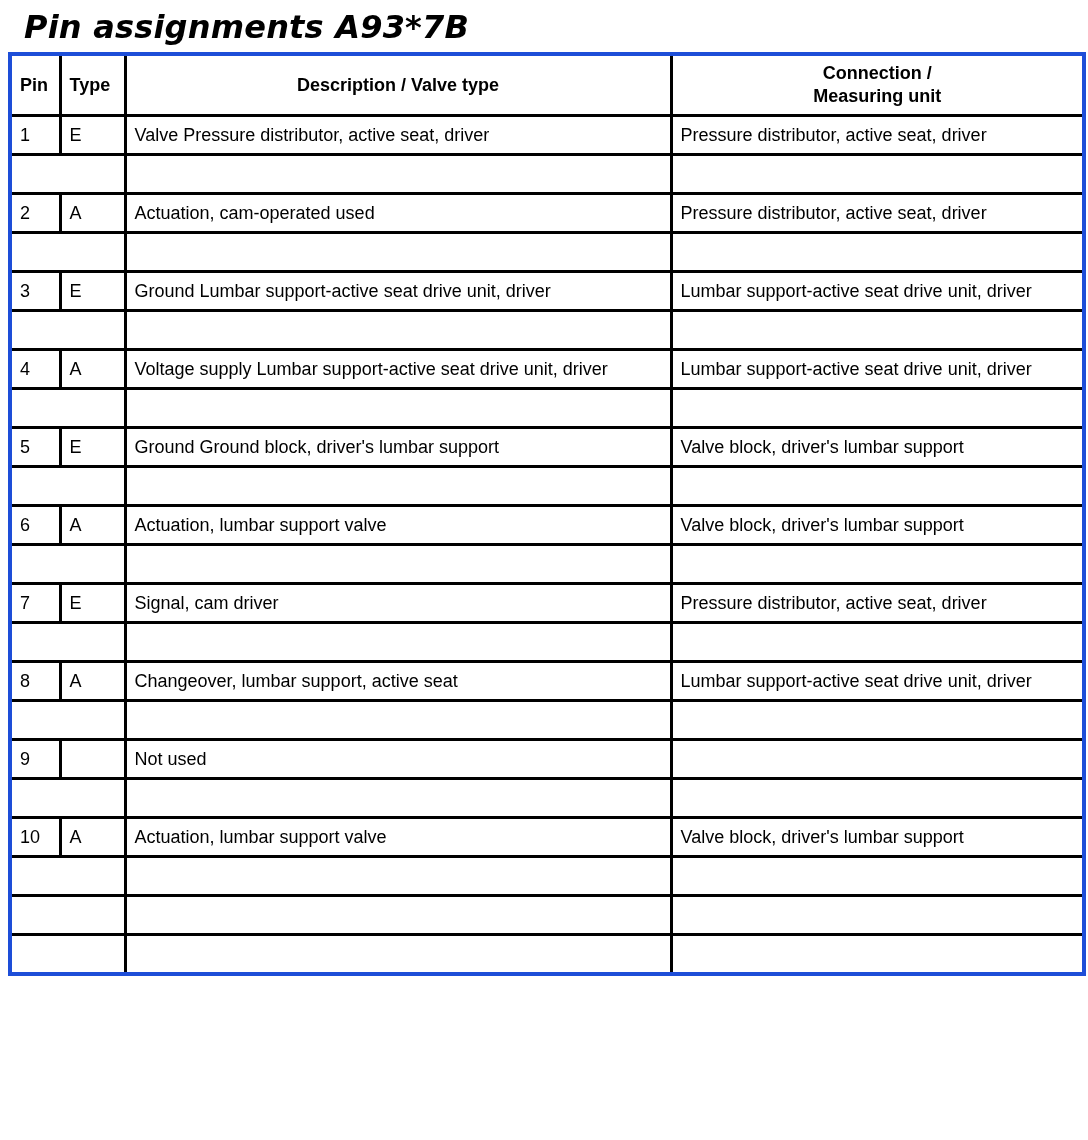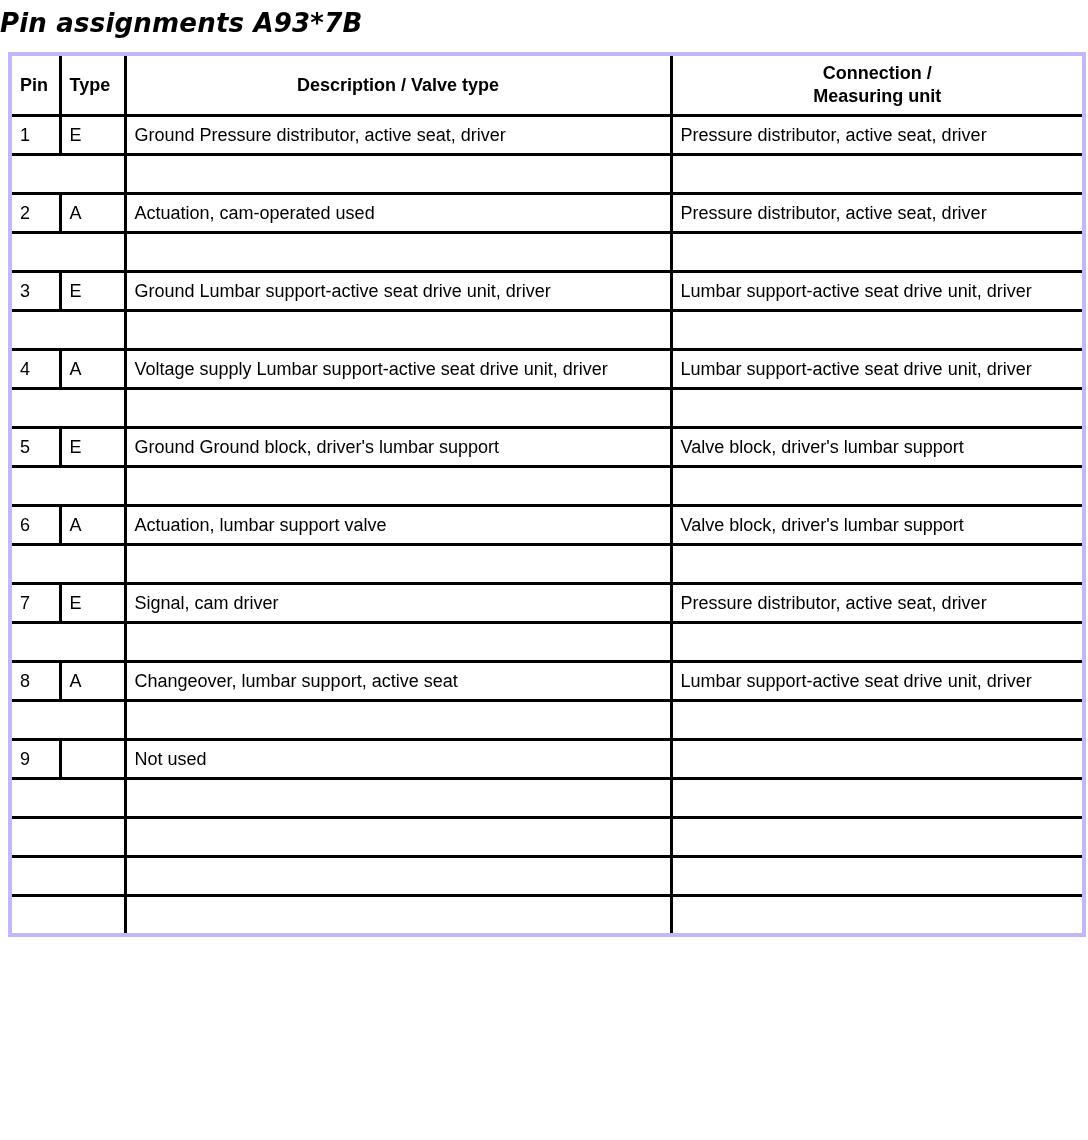--- a/index.html
+++ b/index.html
@@ -1,18 +1,18 @@
 <!DOCTYPE html>
 <html><head>
 <meta charset="utf-8">
 <style>
   html, body { margin:0; padding:0; background:#fff; }
   body { width:1088px; height:1140px; position:relative; overflow:hidden; font-family:"Liberation Sans", sans-serif; color:#000; }
-  .title { position:absolute; left:0; top:8px; font-family:"DejaVu Sans", sans-serif; font-style:italic; font-weight:bold; font-size:26px; letter-spacing:0.2px; }
-  table { position:absolute; left:8px; top:52px; width:1074px; border-collapse:collapse; table-layout:fixed; border:4px solid #c4b5fd; }
+  .title { position:absolute; left:24px; top:8px; font-family:"DejaVu Sans", sans-serif; font-style:italic; font-weight:bold; font-size:32px; letter-spacing:0.2px; }
+  table { position:absolute; left:8px; top:52px; width:1074px; border-collapse:collapse; table-layout:fixed; border:4px solid #1d4ed8; }
   col.c-pin { width:50px; } col.c-type { width:65px; } col.c-desc { width:546px; } col.c-conn { width:413px; }
   th, td { border:3px solid #000; font-size:18px; padding:0 8px; height:36px; text-align:left; white-space:nowrap; overflow:hidden; }
   th { font-weight:bold; height:58px; }
   th.center { text-align:center; line-height:23px; }
   tr.sub td { height:36px; }
 </style>
 </head>
 <body>
 
 <div class="title">Pin assignments A93*7B</div>
@@ -32,21 +32,21 @@
       <th class="center">
         <span>Connection /</span><br>
         <span>Measuring unit</span>
       </th>
     </tr>
   </thead>
   <tbody id="tbody">
       <tr>
         <td>1</td>
         <td>E</td>
-        <td>Ground Pressure distributor, active seat, driver</td>
+        <td>Valve Pressure distributor, active seat, driver</td>
         <td>Pressure distributor, active seat, driver</td>
       </tr>
       <tr class="sub">
         <td colspan="2"></td>
         <td></td>
         <td></td>
       </tr>
       <tr>
         <td>2</td>
         <td>A</td>
@@ -128,20 +128,26 @@
         <td>9</td>
         <td></td>
         <td>Not used</td>
         <td></td>
       </tr>
       <tr class="sub">
         <td colspan="2"></td>
         <td></td>
         <td></td>
       </tr>
+      <tr>
+        <td>10</td>
+        <td>A</td>
+        <td>Actuation, lumbar support valve</td>
+        <td>Valve block, driver's lumbar support</td>
+      </tr>
       <tr class="sub">
         <td colspan="2"></td>
         <td></td>
         <td></td>
       </tr>
       <tr class="sub">
         <td colspan="2"></td>
         <td></td>
         <td></td>
       </tr>

